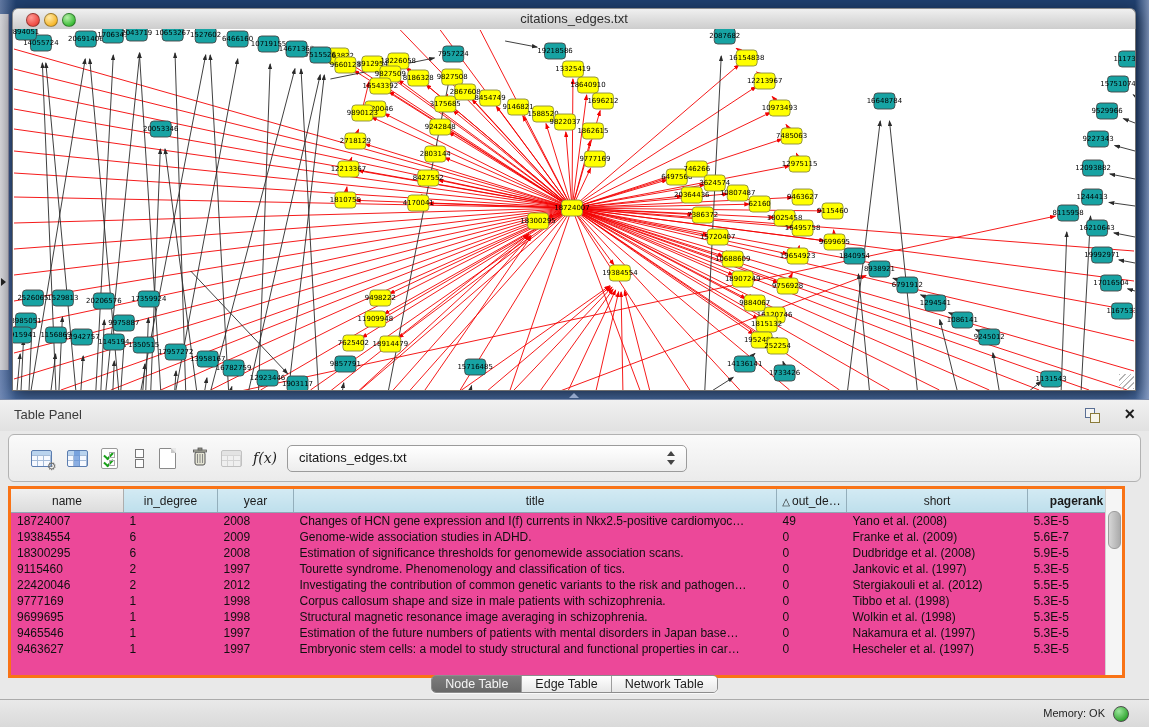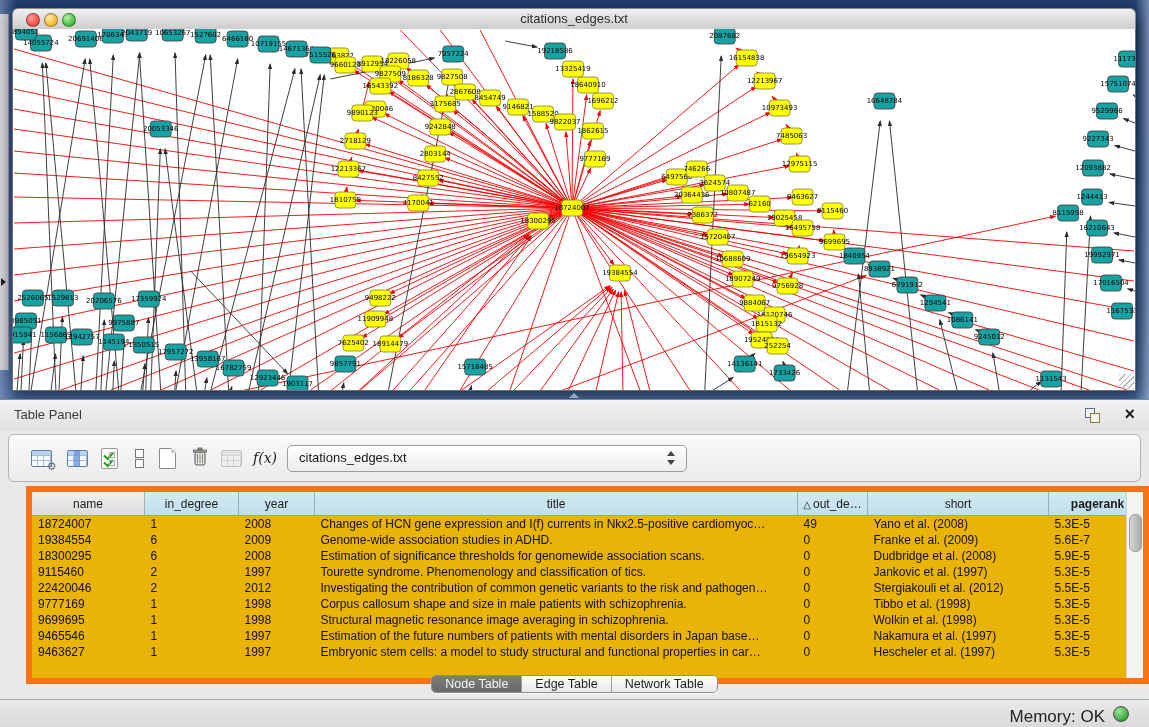--- a/index.html
+++ b/index.html
@@ -82,22 +82,22 @@
   .ic-fx{font-family:"DejaVu Serif",serif;font-style:italic;font-size:14px;color:#1c1c1c;}
 
   .dropdown{position:absolute;left:278px;top:10px;width:398px;height:25px;
     border:1px solid #9b9b9b;border-radius:5px;background:linear-gradient(#ffffff,#ededed);}
   .dropdown .dval{position:absolute;left:11px;top:4px;font-size:13px;color:#141414;}
   .dropdown .step{position:absolute;right:11px;top:5px;width:8px;height:14px;}
   .dropdown .up{position:absolute;left:0;top:0;border-left:4px solid transparent;border-right:4px solid transparent;border-bottom:5px solid #444;}
   .dropdown .dn{position:absolute;left:0;bottom:0;border-left:4px solid transparent;border-right:4px solid transparent;border-top:5px solid #444;}
 
   
-  .tablebox{position:absolute;left:26px;top:55px;width:1111px;height:186px;
-    border:6px solid #f97316;background:#eab308;overflow:hidden;}
+  .tablebox{position:absolute;left:8px;top:55px;width:1111px;height:186px;
+    border:3px solid #f97316;background:#ec4899;overflow:hidden;}
   table.dtable{border-collapse:collapse;table-layout:fixed;width:1094px;font-size:12px;color:#101010;}
   table.dtable th{height:21px;background:linear-gradient(#d3eaf3,#bedfec);
     border-right:1px solid #93aebb;border-bottom:1px solid #8fa6b5;
     font-weight:normal;font-size:12px;color:#1b1b1b;text-align:center;overflow:hidden;white-space:nowrap;}
   table.dtable th:first-child{background:linear-gradient(#f0f0f0,#dcdcdc);border-right:1px solid #adadad;}
   table.dtable td{height:16px;padding:0 2px 0 6px;overflow:hidden;white-space:nowrap;border:none;}
   .sortglyph{font-size:10px;margin-right:2px;}
   .vscroll{position:absolute;right:0;top:0;width:16px;height:100%;background:#f5f5f5;border-left:1px solid #d2d2d2;}
   .vthumb{position:absolute;left:2px;top:22px;width:11px;height:36px;border-radius:6px;
     background:linear-gradient(90deg,#d6d6d6,#ababab);border:1px solid #9c9c9c;}
@@ -107,21 +107,21 @@
   .tabset{display:inline-flex;border:1px solid #8d8d8d;border-radius:5px;overflow:hidden;
     box-shadow:0 1px 1px rgba(255,255,255,.8);}
   .tabset button{border:none;margin:0;padding:1px 13px;font-size:12.5px;font-family:"Liberation Sans",sans-serif;
     background:linear-gradient(#ffffff,#e7e7e7);color:#1e1e1e;border-right:1px solid #9d9d9d;cursor:default;}
   .tabset button:last-child{border-right:none;}
   .tabset button.active{background:linear-gradient(#7d7d7d,#686868);color:#f5f5f5;}
 
   
   .statusbar{position:absolute;left:0;top:699px;width:1149px;height:28px;
     background:linear-gradient(#e9e9e9,#d9d9d9);border-top:1px solid #ababab;}
-  .mem-label{position:absolute;right:44px;top:7px;font-size:17px;color:#232323;}
+  .mem-label{position:absolute;right:44px;top:7px;font-size:11px;color:#232323;}
   .mem-dot{position:absolute;right:20px;top:6px;width:14px;height:14px;border-radius:50%;
     border:1px solid #4d4d4d;background:radial-gradient(circle at 35% 30%,#9ce89c,#2fa32f 75%);}
 </style>
 </head>
 <body>
 
 <div class="desktop">
   <div class="left-strip">
     <span class="tri"></span>
   </div>

